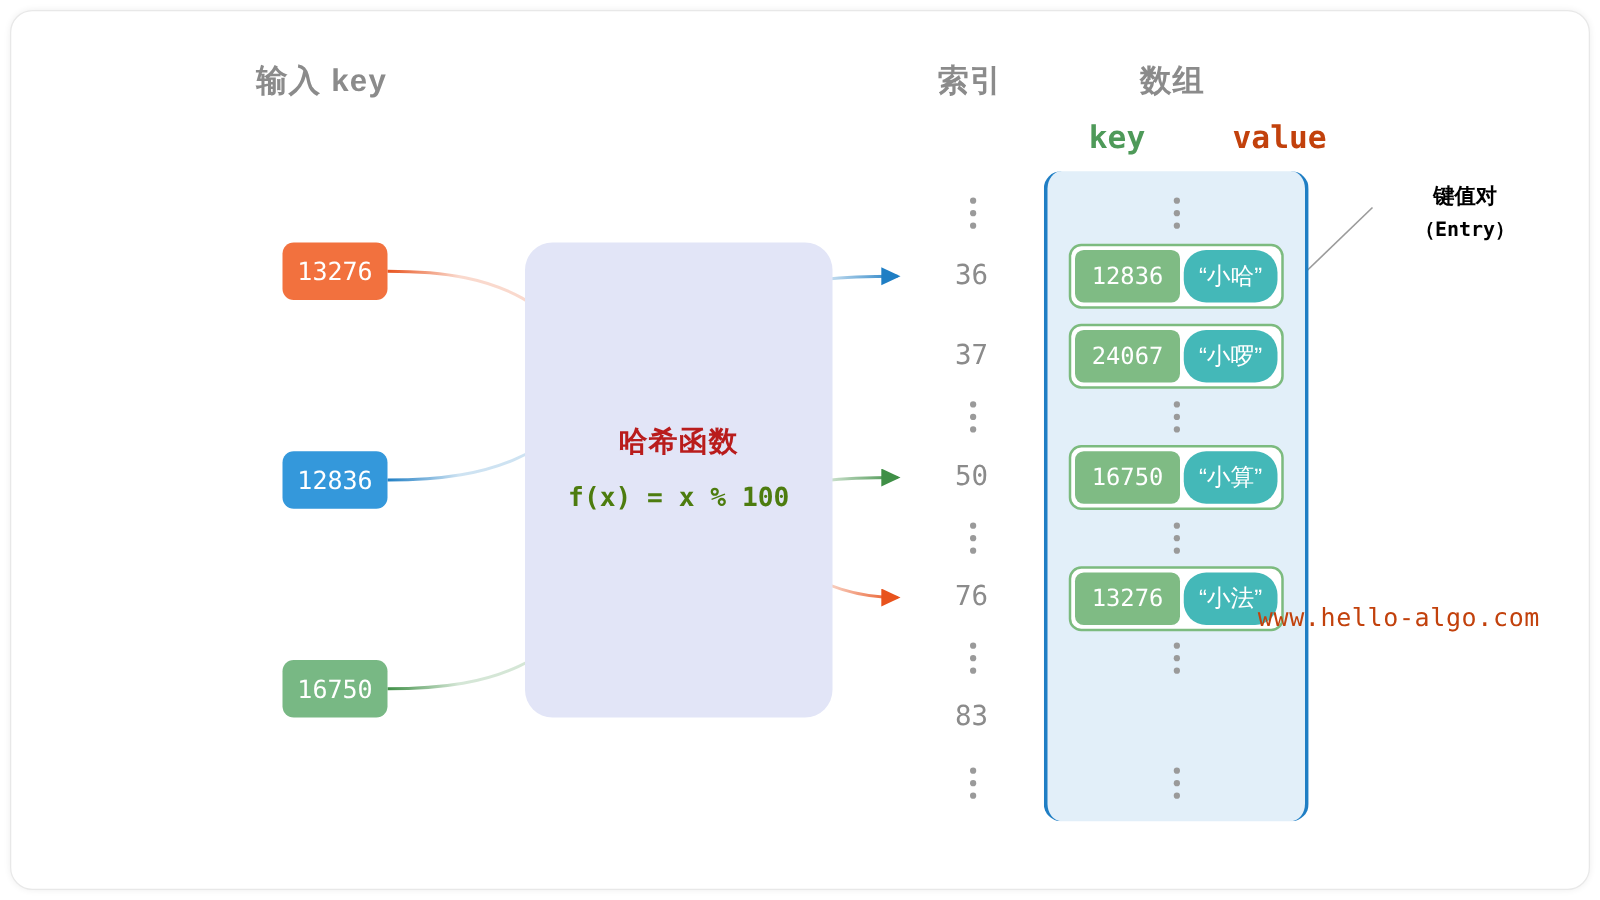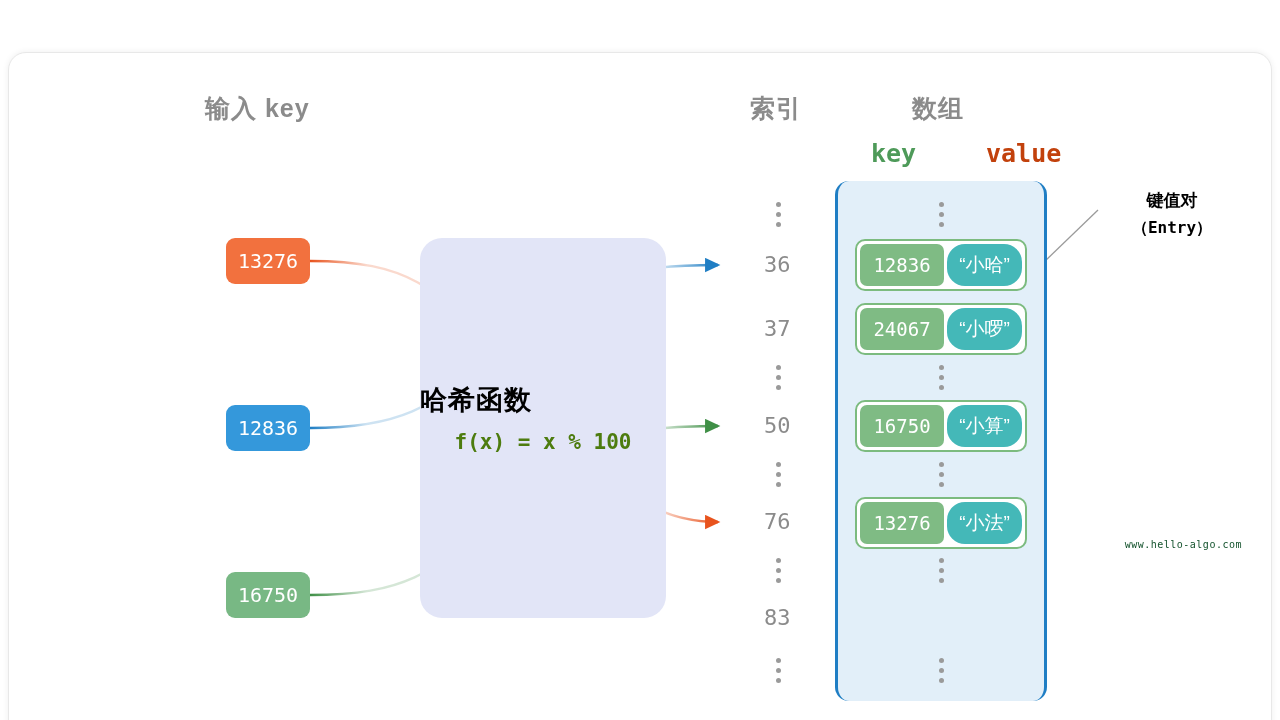--- a/index.html
+++ b/index.html
@@ -6,21 +6,20 @@
   html, body {
     width: 1280px; height: 720px;
     background: #ffffff;
     font-family: "Liberation Sans", "DejaVu Sans", sans-serif;
     overflow: hidden;
   }
   #canvas {
     position: relative;
     width: 1280px; height: 532px;
     background: #ffffff;
-    margin-top: 44px;
   }
   
   .card {
     position: absolute;
     left: 8px; top: 8px;
     width: 1264px; height: 704px;
     background: #ffffff;
     border-radius: 18px;
     border: 1px solid #e8e8e8;
     box-shadow: 0 0 6px rgba(0,0,0,0.07);
@@ -56,23 +55,24 @@
   
   #hash-box {
     position: absolute;
     left: 420px; top: 194px;
     width: 246px; height: 380px;
     background: #e2e5f7;
     border-radius: 22px;
   }
   #hash-title {
     position: absolute; left: 0; right: 0; top: 144px;
-    color: #000000;
-    font-weight: bold;
-    font-size: 27px;
+    text-align: center;
+    color: #b91c1c;
+    font-weight: bold;
+    font-size: 23px;
     letter-spacing: 1px;
   }
   #hash-formula {
     position: absolute; left: 0; right: 0; top: 192px;
     text-align: center;
     color: #4d7c0f;
     font-weight: bold;
     font-size: 21px;
     font-family: "DejaVu Sans Mono", "Liberation Mono", monospace;
     letter-spacing: 0px;
@@ -171,23 +171,23 @@
     text-align: center;
   }
   #annot .en {
     font-family: "DejaVu Sans Mono", "Liberation Mono", monospace;
     font-size: 16px;
   }
 
   
   #watermark {
     position: absolute;
-    right: 38px; bottom: 26px;
-    color: #14532d;
-    font-size: 10px;
+    right: 48px; bottom: 26px;
+    color: #c2410c;
+    font-size: 20px;
     font-family: "DejaVu Sans Mono", "Liberation Mono", monospace;
     letter-spacing: 0.5px;
   }
 </style>
 </head>
 <body>
 
 <div id="canvas">
   <div class="card"></div>
 

